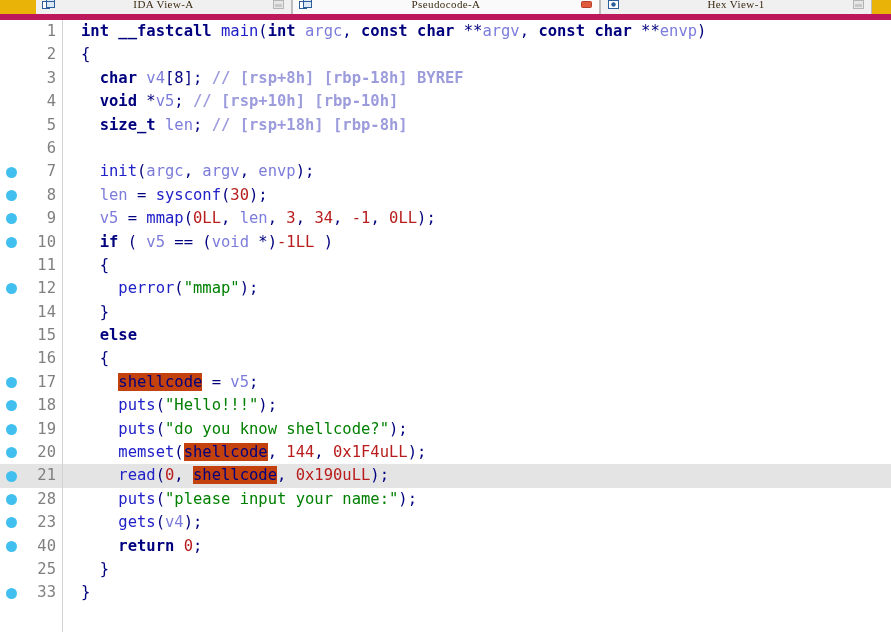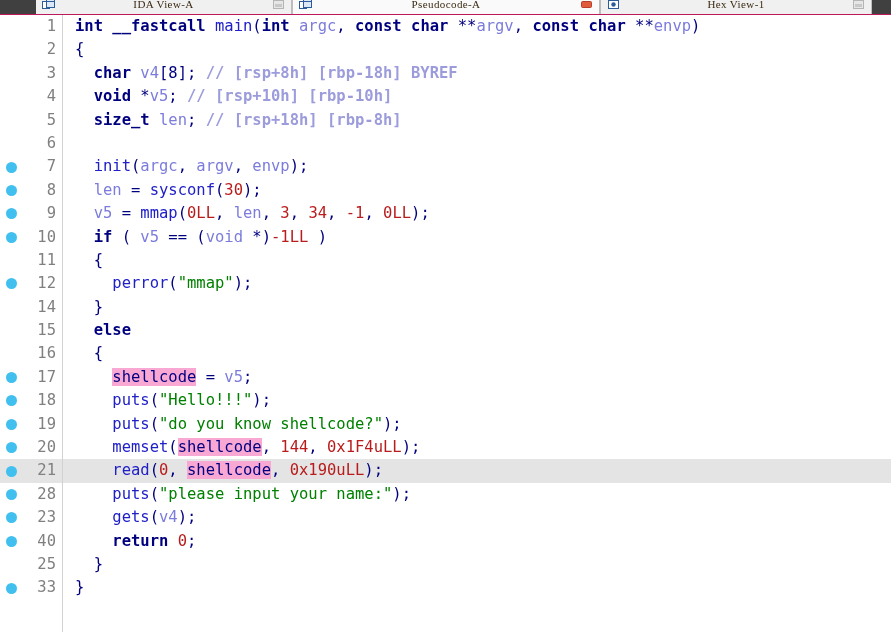--- a/index.html
+++ b/index.html
@@ -12,22 +12,22 @@
     width: 891px;
     height: 632px;
     overflow: hidden;
     font-family: "DejaVu Sans Mono", "Liberation Mono", monospace;
   }
 
   
   .tabbar {
     position: relative;
     height: 14px;
-    background: #404040;
-    border-bottom: 1px solid #be185d;
+    background: #eab308;
+    border-bottom: 6px solid #be185d;
     overflow: hidden;
     font-family: "Liberation Serif", serif;
   }
   .tab {
     position: absolute;
     top: -6px;
     height: 20px;
     box-sizing: border-box;
     display: flex;
     align-items: center;
@@ -116,36 +116,36 @@
     top: 0;
     bottom: 0;
     width: 1px;
     background: #d2d2d2;
     z-index: 5;
     pointer-events: none;
   }
 
   .code-text {
     flex: 1;
-    padding-left: 13px;
+    padding-left: 19px;
     font-family: "DejaVu Sans Mono", "Liberation Mono", monospace;
     font-size: 15.5px;
     color: #0b0b6e;
   }
 
   
   .t-kw    { color: #00007f; font-weight: bold; }   
   .t-fn    { color: #2020c8; }                       
   .t-var   { color: #7c7cdc; }                       
   .t-num   { color: #b91c1c; }                       
   .t-str   { color: #008000; }                       
   .t-cmt   { color: #9c9cdc; font-weight: bold; }                       
   .t-punct { color: #00007f; }
   .t-plain { color: #00007f; }
-  .t-hl    { background: #f9a8d4; color: #00007f; }  
+  .t-hl    { background: #c2410c; color: #00007f; }  
 </style>
 </head>
 <body>
 
 <div class="tabbar">
   <div class="tab inactive" style="left:36px; width:256px;">
     <span class="tab-icon">
       <svg width="13" height="11" viewBox="0 0 13 11">
         <rect x="0.5" y="2.5" width="7" height="7" fill="#ffffff" stroke="#2b5d9b"></rect>
         <rect x="4.5" y="0.5" width="8" height="8" fill="#dce8f5" stroke="#2b5d9b"></rect>

